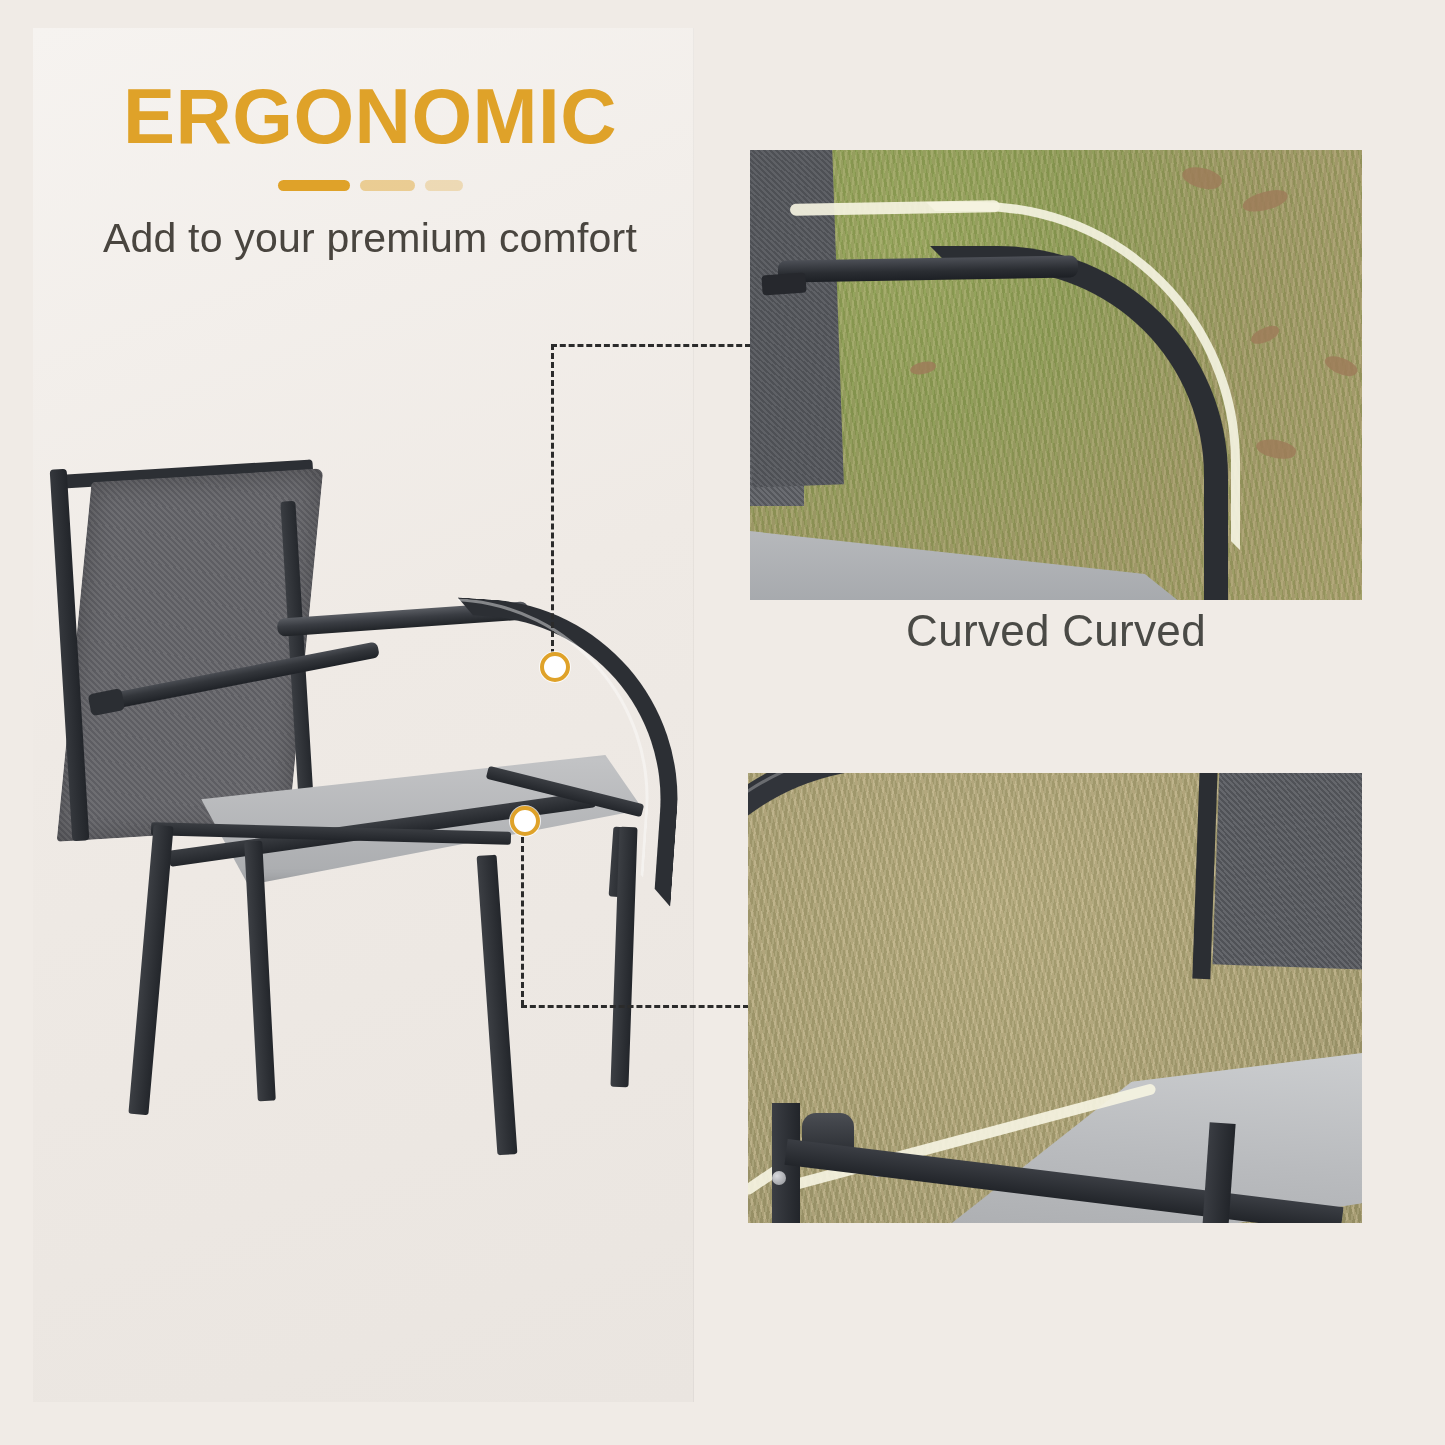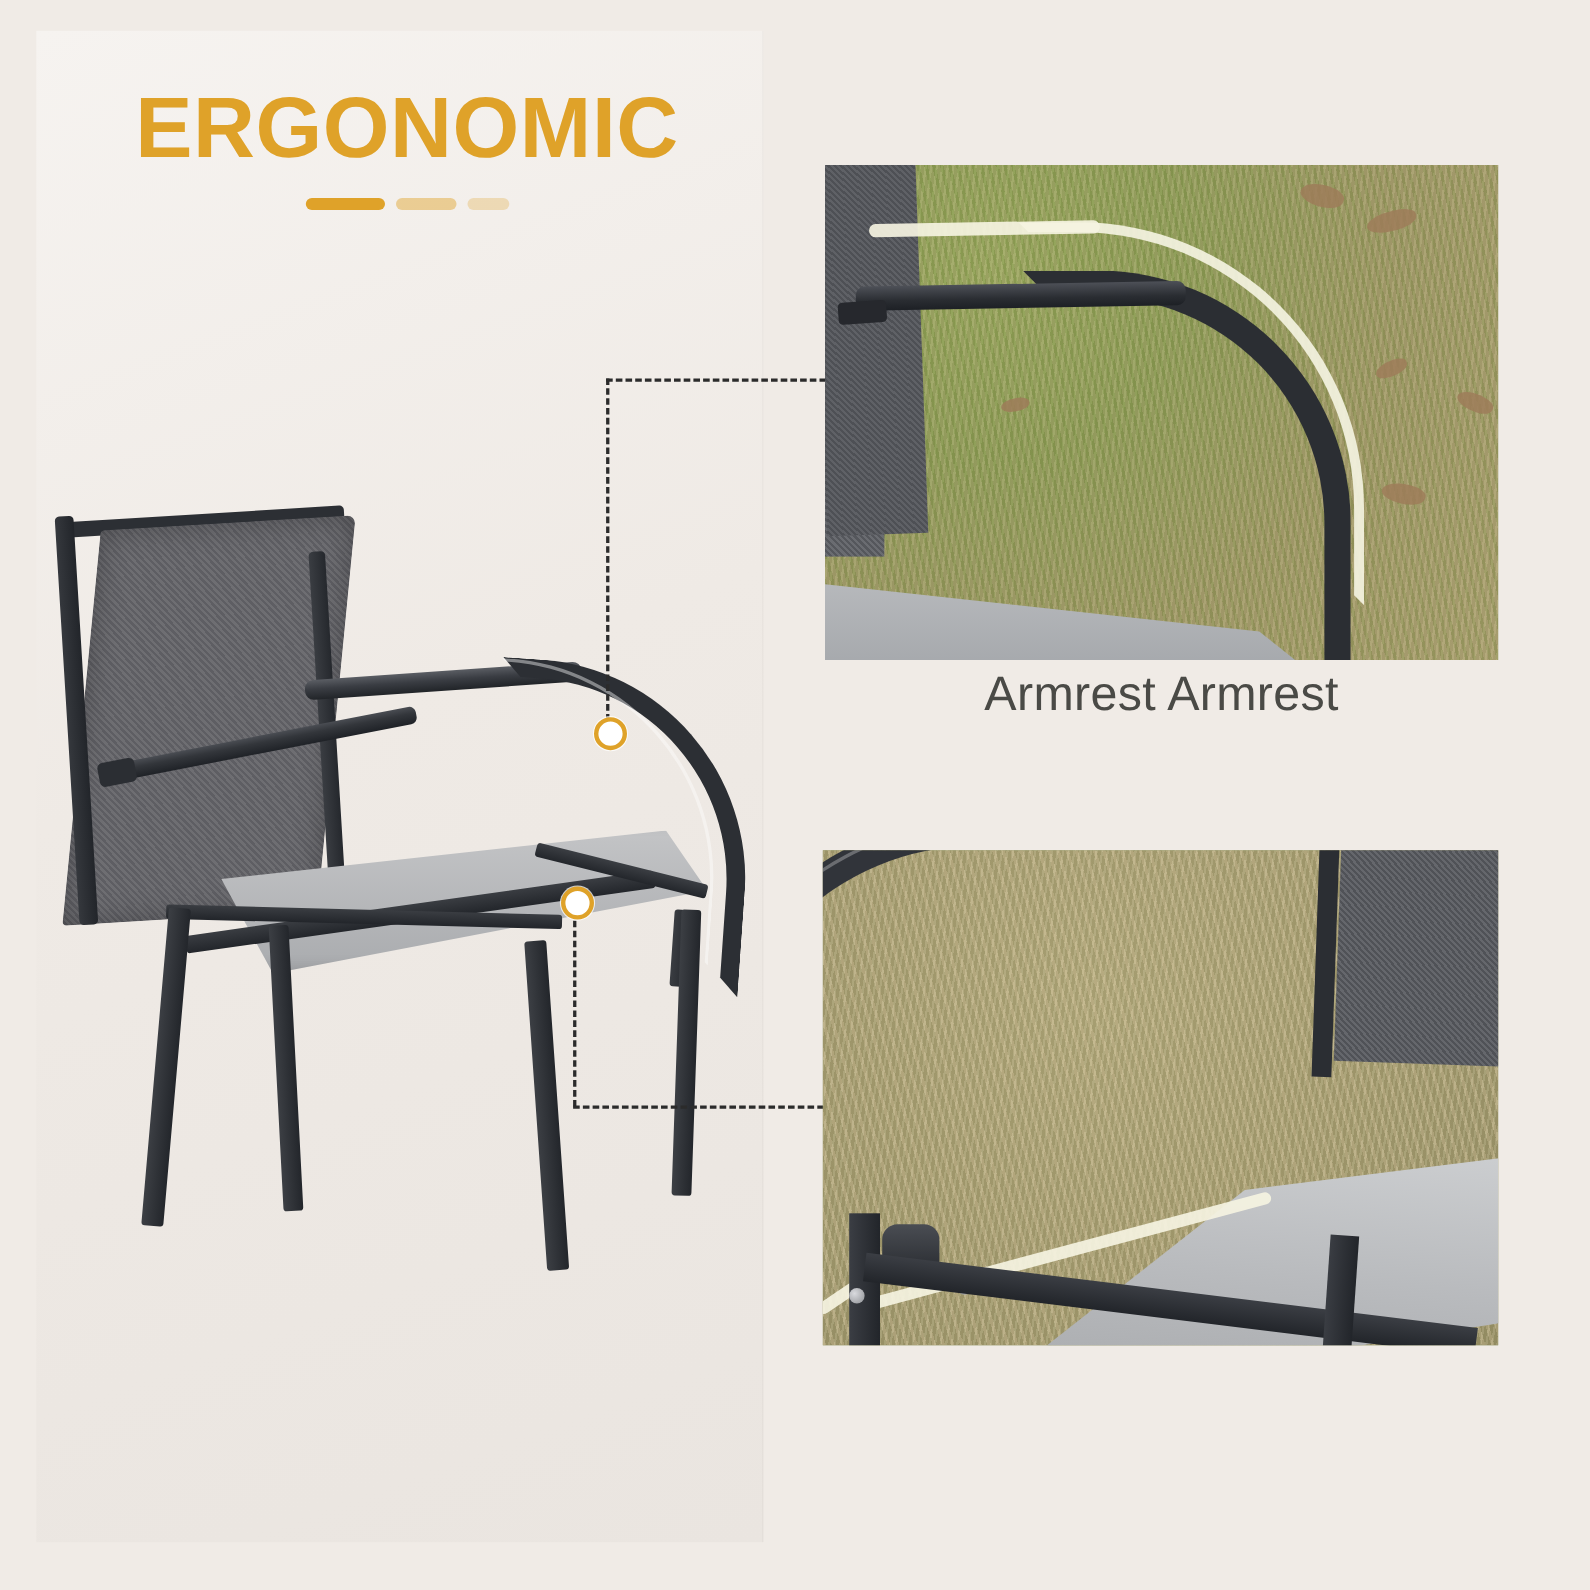--- a/index.html
+++ b/index.html
@@ -322,20 +322,21 @@
     <h1>
       <span>ERGONOMIC</span>
     </h1>
 
     <div class="dashes">
       <span class="dash d1"></span>
       <span class="dash d2"></span>
       <span class="dash d3"></span>
     </div>
 
+    <p class="subtitle">Add to your premium comfort</p>
   </div>
 
   <div class="product">
     <div class="chair">
       <div class="back-top"></div>
       <div class="back-mesh"></div>
       <div class="back-frame-l"></div>
       <div class="back-frame-r"></div>
 
       <div class="seat"></div>
@@ -379,21 +380,21 @@
 
     <div class="p-backmesh2"></div>
     <div class="p-backmesh"></div>
     <div class="p-arm-curve"></div>
     <div class="p-arm-h"></div>
     <div class="p-joint"></div>
     <div class="p-arm-hi"></div>
     <div class="p-arm-hi2"></div>
     <div class="p-seat"></div>
   </div>
-  <div class="caption c1">Armrest Armrest</div>
+  <div class="caption c1">Curved Curved</div>
 
   <div class="photo bottom">
     <div class="grass dry"></div>
 
     <div class="b-backmesh-frame"></div>
     <div class="b-backmesh"></div>
 
     <div class="b-curve"></div>
     <div class="b-curve-hi"></div>
 

